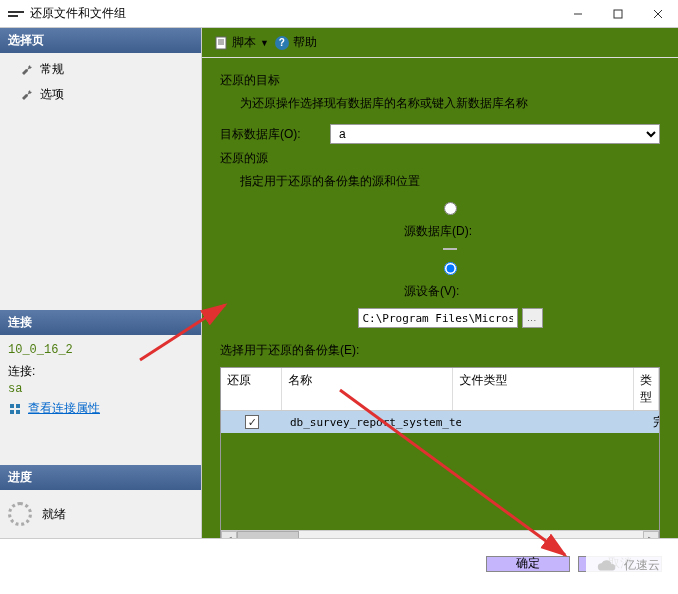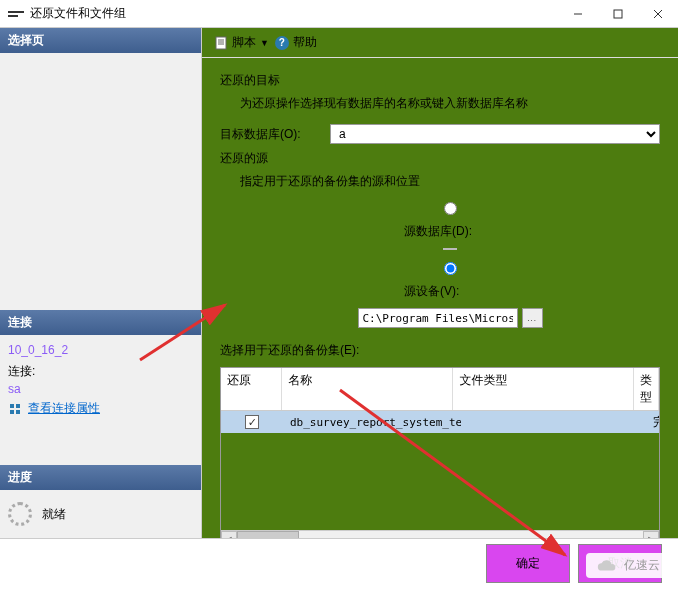--- a/index.html
+++ b/index.html
@@ -16,21 +16,21 @@
     .sidebar { width: 202px; background: #f0f0f0; border-right: 1px solid #ccc; display: flex; flex-direction: column; }
     .sidebar-section-header { background: linear-gradient(#5b7aa8, #3e5e8e); color: #fff; padding: 4px 8px; font-weight: bold; }
     .sidebar-item { padding: 4px 8px 4px 20px; display: flex; align-items: center; gap: 6px; cursor: pointer; }
     .sidebar-item .wrench { width: 14px; height: 14px; }
     .sidebar-link { color: #0066cc; text-decoration: underline; cursor: pointer; }
     .sidebar-body { padding: 4px 0; }
     .spacer { flex: 1; }
     
     .conn-section { padding: 8px; }
     .conn-label { margin-bottom: 2px; margin-top: 6px; }
-    .conn-value { margin-bottom: 4px; color: #8b5cf6; }
+    .conn-value { margin-bottom: 4px; color: #4d7c0f; font-family: Liberation Mono, monospace; }
     .view-props { display: flex; align-items: center; gap: 6px; margin-top: 2px; }
     .view-props .icon { color: #0066cc; width: 14px; height: 14px; }
     
     .progress-section { padding: 12px 8px; display: flex; align-items: center; gap: 10px; }
     .progress-spinner { width: 24px; height: 24px; border: 3px dotted #aaa; border-radius: 50%; }
     
     .main { flex: 1; background: #4d7c0f; display: flex; flex-direction: column; overflow: hidden; }
     .toolbar { height: 30px; border-bottom: 1px solid #ddd; display: flex; align-items: center; padding: 0 12px; gap: 6px; }
     .tb-item { display: flex; align-items: center; gap: 4px; cursor: pointer; }
     .tb-item .chev { font-size: 9px; }
@@ -66,21 +66,21 @@
     .td-filetype { width: 190px; }
     .td-type { flex: 1; }
     .checkbox-cell { background: #fff; border: 1px solid #666; width: 14px; height: 14px; display: flex; align-items: center; justify-content: center; font-size: 11px; color: #333; }
     
     .scrollbar-h { height: 16px; background: #f0f0f0; border-top: 1px solid #ccc; display: flex; align-items: center; margin-top: auto; }
     .sb-btn { width: 16px; height: 16px; background: #e8e8e8; border: 1px solid #bbb; display: flex; align-items: center; justify-content: center; font-size: 9px; color: #666; }
     .sb-track { flex: 1; height: 16px; position: relative; }
     .sb-thumb { position: absolute; left: 0; top: 0; height: 100%; width: 62px; background: #ccc; border: 1px solid #aaa; }
     
     .footer { height: 50px; background: #fff; border-top: 1px solid #ccc; display: flex; align-items: center; justify-content: flex-end; padding: 0 16px; gap: 8px; }
-    .btn { min-width: 84px; height: 39px; border: 1px solid #888; background: #d946ef; display: flex; align-items: center; justify-content: center; cursor: pointer; }
+    .btn { min-width: 84px; height: 16px; border: 1px solid #888; background: #c4b5fd; display: flex; align-items: center; justify-content: center; cursor: pointer; }
     
     .arrow-annotation { position: absolute; pointer-events: none; }
     .watermark { position: absolute; right: 8px; bottom: 16px; background: rgba(255,255,255,0.9); padding: 4px 10px; border-radius: 4px; display: flex; align-items: center; gap: 6px; color: #999; font-size: 13px; }
     .watermark-icon { width: 22px; height: 14px; }
   </style>
 </head>
 <body>
 
 <div class="titlebar">
   <span class="titlebar-icon">
@@ -106,20 +106,34 @@
           <line x1="1" y1="1" x2="9" y2="9" stroke="#333" stroke-width="1"></line>
           <line x1="9" y1="1" x2="1" y2="9" stroke="#333" stroke-width="1"></line>
         </svg>
     </div>
   </div>
 </div>
 
 <div class="content">
   <div class="sidebar">
     <div class="sidebar-section-header">选择页</div>
+    <div class="sidebar-body">
+      <div class="sidebar-item">
+        <svg class="wrench" viewBox="0 0 14 14">
+            <path d="M10 2a3 3 0 01-4 4L2 10l2 2 4-4a3 3 0 014-4l-2 2-2-2z" fill="#666"></path>
+          </svg>
+        <span>常规</span>
+      </div>
+      <div class="sidebar-item">
+        <svg class="wrench" viewBox="0 0 14 14">
+            <path d="M10 2a3 3 0 01-4 4L2 10l2 2 4-4a3 3 0 014-4l-2 2-2-2z" fill="#666"></path>
+          </svg>
+        <span>选项</span>
+      </div>
+    </div>
     <div class="spacer"></div>
 
     <div class="sidebar-section-header">连接</div>
     <div class="conn-section">
       <div class="conn-value">10_0_16_2</div>
       <div class="conn-label">连接:</div>
       <div class="conn-value">sa</div>
       <div class="view-props">
         <svg class="icon" viewBox="0 0 14 14">
             <rect x="2" y="2" width="4" height="4" fill="#2a7ab0"></rect>

